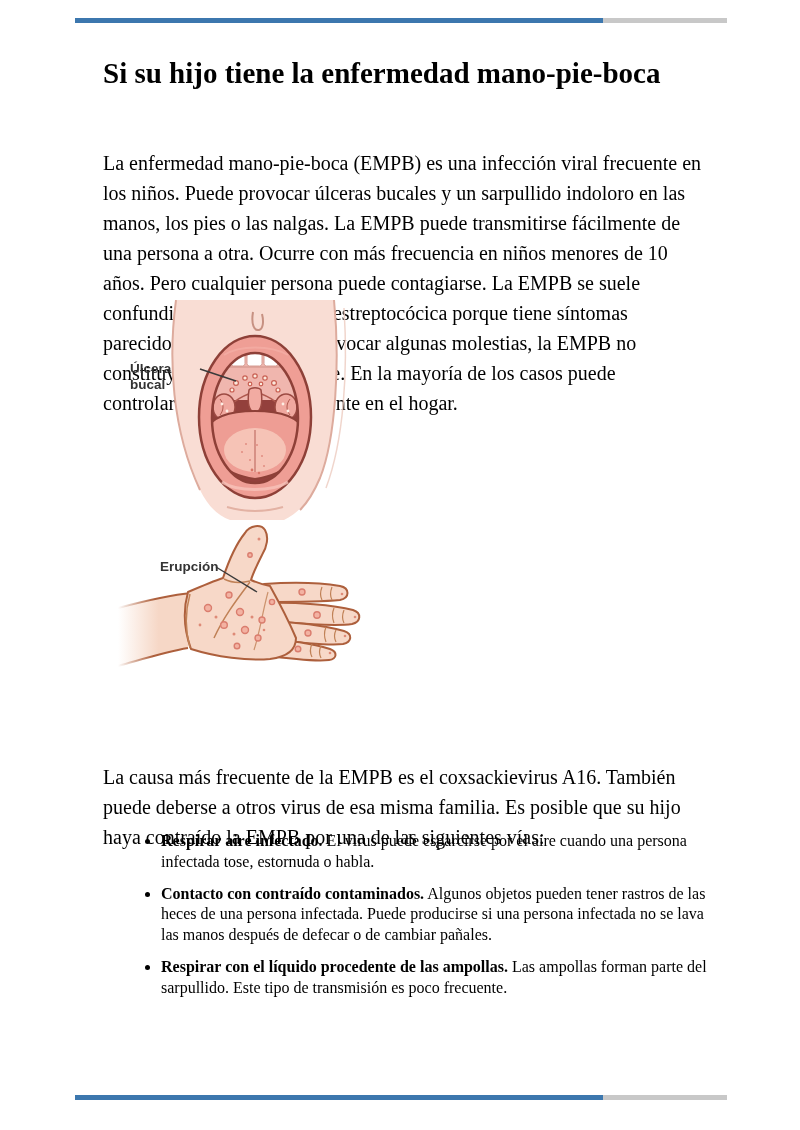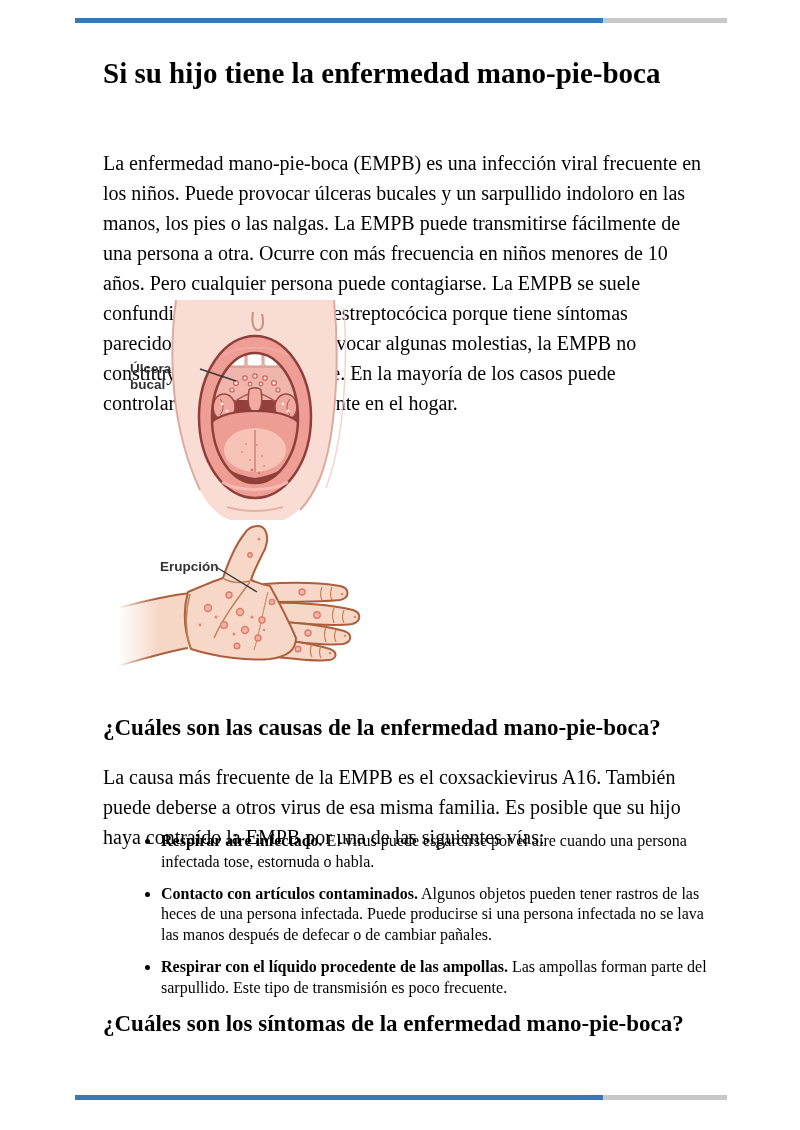--- a/index.html
+++ b/index.html
@@ -204,32 +204,30 @@
           <circle cx="243" cy="95" r="1.3"></circle>
         <circle cx="233" cy="114" r="1.3"></circle>
           <circle cx="218" cy="131" r="1.3"></circle>
       </g>
 
       <line x1="104" y1="45" x2="145" y2="70" stroke="#3a3a3a" stroke-width="1.4"></line>
       <text x="48" y="49" class="fig-label">Erupción</text>
     </svg>
   </div>
 
-  <h2 class="section-heading h-causes">¿Cuáles son las causas de la enfermedad mano-pie-boca?</h2>
 
   <p class="p-causes body-text">La causa más frecuente de la EMPB es el coxsackievirus A16. También puede deberse a otros virus de esa misma familia. Es posible que su hijo haya contraído la EMPB por una de las siguientes vías:</p>
 
   <div class="bullet-list">
     <ul>
       <li><span class="lead">Respirar aire infectado.</span><span> El virus puede esparcirse por el aire cuando una persona infectada tose, estornuda o habla.</span></li>
-      <li><span class="lead">Contacto con artículos contaminados.</span><span> Algunos objetos pueden tener rastros de las heces de una persona infectada. Puede producirse si una persona infectada no se lava las manos después de defecar o de cambiar pañales.</span></li>
+      <li><span class="lead">Contacto con contraído contaminados.</span><span> Algunos objetos pueden tener rastros de las heces de una persona infectada. Puede producirse si una persona infectada no se lava las manos después de defecar o de cambiar pañales.</span></li>
       <li><span class="lead">Respirar con el líquido procedente de las ampollas.</span><span> Las ampollas forman parte del sarpullido. Este tipo de transmisión es poco frecuente.</span></li>
     </ul>
   </div>
 
-  <h2 class="section-heading h-symptoms">¿Cuáles son los síntomas de la enfermedad mano-pie-boca?</h2>
 
   <div class="rule-bar bar-bottom">
     <div class="seg-blue"></div>
     <div class="seg-gray"></div>
   </div>
 
 </div>
 
 </body></html>

